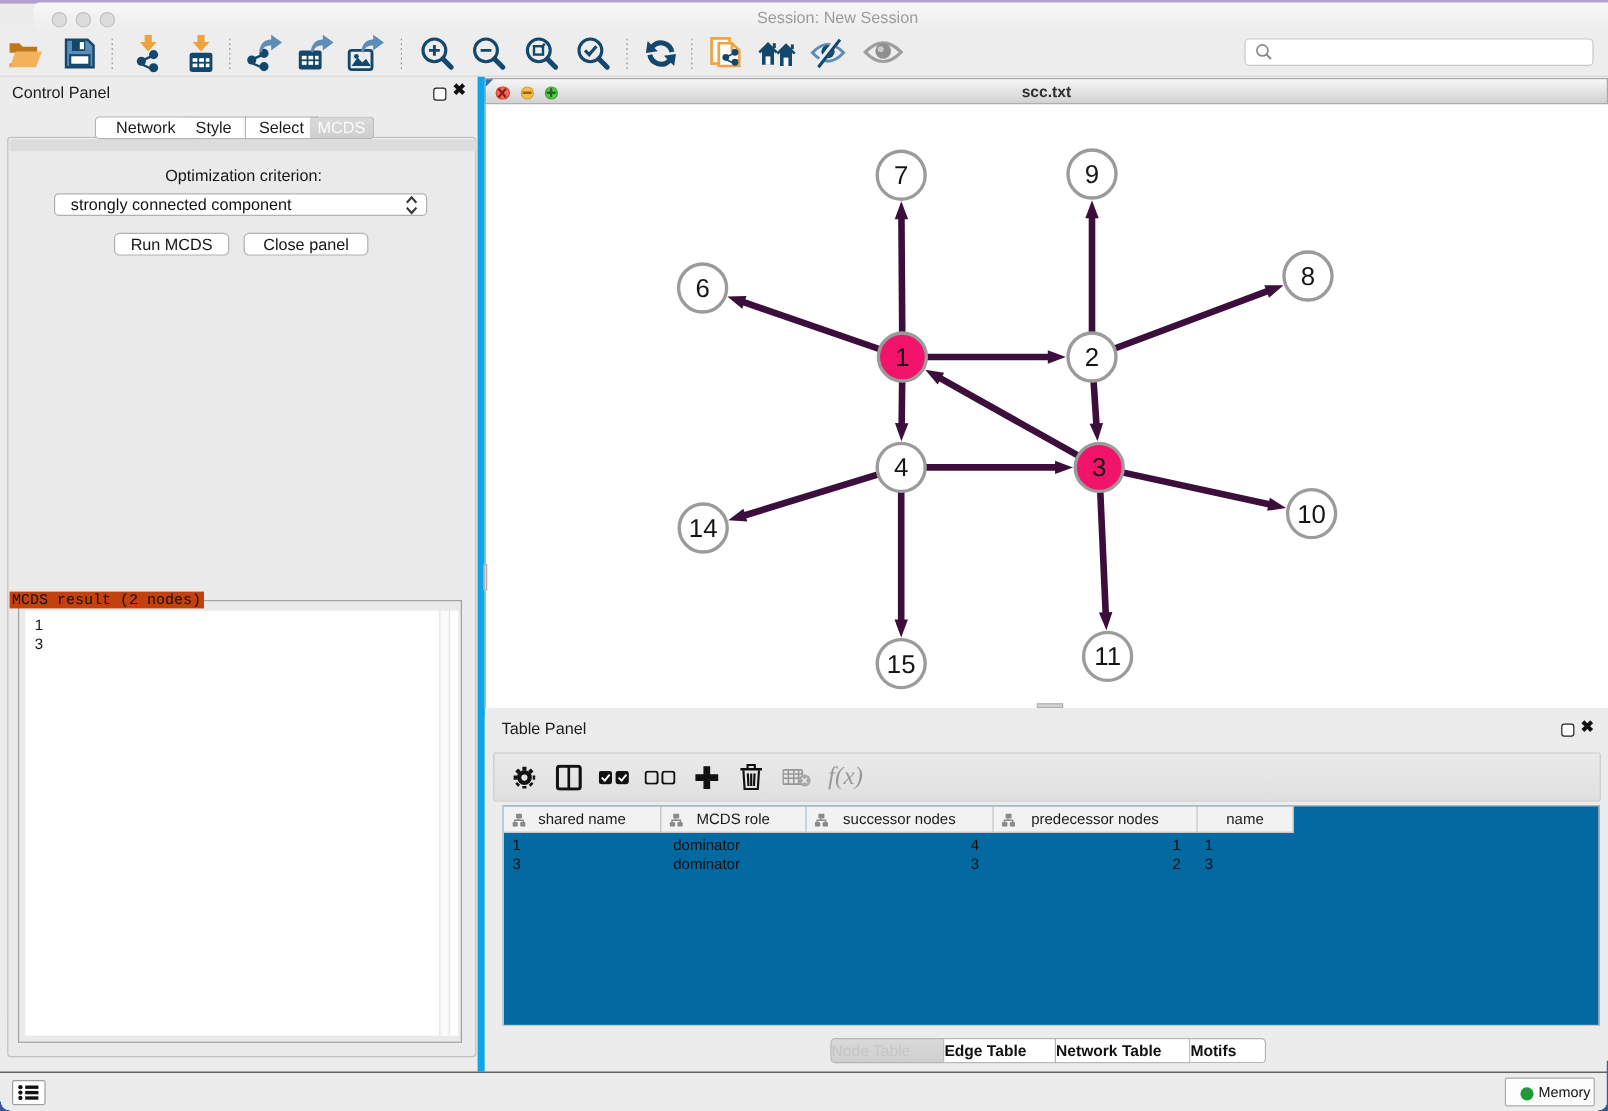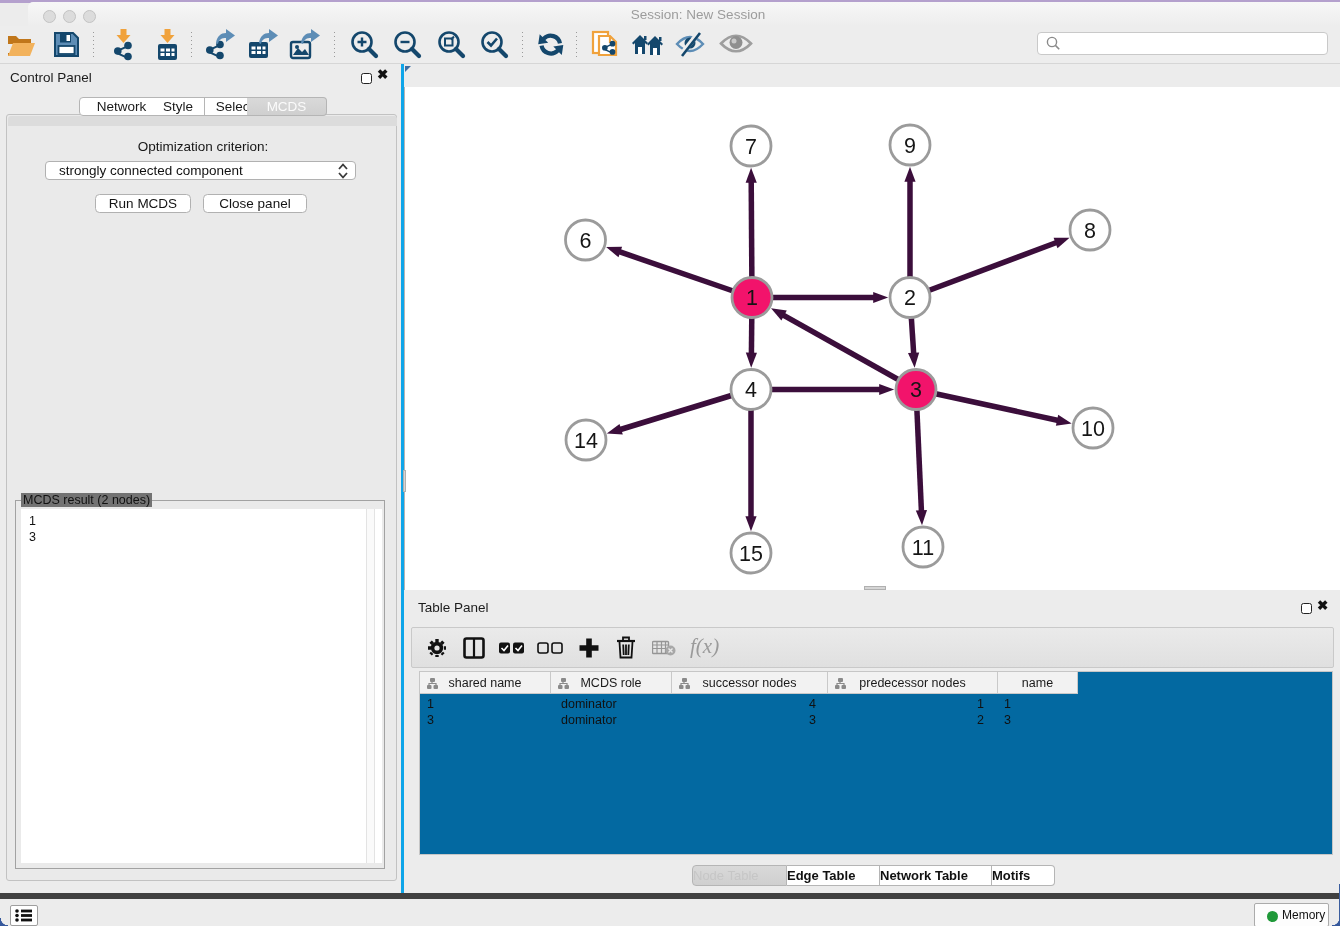--- a/index.html
+++ b/index.html
@@ -9,51 +9,51 @@
 
 #purpletop { left:0; top:0; width:1340px; height:3px; background:#b4a0cd; }
 #titlebar { left:0; top:2px; width:1340px; height:24px; background:linear-gradient(#f7f7f7,#ededed); border-radius:5px 5px 0 0;margin-left:28px; }
 .tcirc { position:absolute; top:7.5px; width:13px; height:13px; border-radius:50%; background:#dcdcdc; border:1px solid #c3c3c3; }
 #wintitle { position:absolute; top:5px; left:0; width:100%; text-align:center; font-size:13.5px; color:#9c9c9c; }
 #toolbar { left:0; top:26px; width:1340px; height:38px; background:#ededed; border-bottom:1px solid #d6d6d6; }
 .tbi { position:absolute; top:4px; }
 .tsep { position:absolute; top:6px; width:1px; height:26px; background-image:linear-gradient(#9a9a9a 33%, rgba(0,0,0,0) 0%); background-size:1px 4px; }
 #searchbox { position:absolute; left:1037px; top:5.5px; width:291px; height:23px; background:#fff; border:1px solid #c9c9c9; border-radius:4px; }
 
-#cpanel { left:0; top:64px; width:404px; height:829px; background:#ececec; border-right:3px solid #0ea5e9; }
+#cpanel { left:0; top:64px; width:404px; height:829px; background:#ececec; border-right:6px solid #0ea5e9; }
 #cpanel .hdr { position:absolute; left:10px; top:6px; font-size:13.5px; color:#1c1c1c; }
 .floaticon { position:absolute; width:11px; height:11px; border:1.6px solid #222; border-radius:2.5px; background:#fff; }
 .closex { position:absolute; font-size:13.5px; font-weight:bold; color:#111; }
 #tabpane { position:absolute; left:6px; top:50px; width:391px; height:767px; background:#eaeaea; border:1px solid #c2c2c2; border-radius:3px; }
 #tabstrip { position:absolute; left:1px; top:1px; width:389px; height:10px; background:#dcdcdc; border-radius:3px 3px 0 0; }
 .tab { position:absolute; top:-18px; height:19px; background:#fff; border:1px solid #b5b5b5; font-size:13.5px; color:#1a1a1a; text-align:center; line-height:18px; }
 #tab-mcds { background:linear-gradient(#d9d9d9,#cfcfcf); color:#fbfbfb; border-radius:0 4px 4px 0; }
 #optlabel { position:absolute; left:0; top:24px; width:392px; text-align:center; font-size:13.5px; color:#161616; }
 #combo { position:absolute; left:38px; top:46px; width:311px; height:19px; background:#fff; border:1px solid #b1b1b1; border-radius:4px; font-size:13.5px; color:#111; line-height:17px; padding-left:13px; }
 .btn { position:absolute; top:79px; height:19px; background:#fff; border:1px solid #b1b1b1; border-radius:4.5px; font-size:13.5px; color:#141414; text-align:center; line-height:17px; }
 #fieldset { position:absolute; left:8px; top:385px; width:370px; height:369px; border:1px solid #a2a2a2; }
-#fieldlegend { position:absolute; left:14px; top:378px; background:#737373; padding:0 2px; font-size:12.5px; color:#111; }
+#fieldlegend { position:absolute; left:1px; top:378px; background:#c2410c; padding:0 2px; font-size:12.5px; color:#111;font-family:Liberation Mono, monospace; }
 #mcdsbox { position:absolute; left:5px; top:8px; width:361px; height:354px; background:#fff; font-size:12.5px; color:#111; }
 #mcdsbox .sb { position:absolute; right:7px; top:0; width:9px; height:100%; background:#fafafa; border-left:1px solid #e3e3e3; border-right:1px solid #e3e3e3; }
 
 #netwin { left:404px; top:65px; width:936px; height:525px; }
 #nettitle { position:absolute; left:0; top:0; width:936px; height:22px; background:linear-gradient(#f6f6f6,#d2d2d2); border:1px solid #a8a8a8; border-bottom:1px solid #9f9f9f; }
 .tl { position:absolute; top:5.5px; width:11.5px; height:11.5px; border-radius:50%; }
 #netcanvas { position:absolute; left:0; top:22px; width:936px; height:503px; background:#fff; border-left:1px solid #b5b5b5; }
 #nettext { position:absolute; top:3px; left:0; width:100%; text-align:center; font-size:13px; font-weight:bold; color:#2e2e2e; }
 
 #tpanel { left:404px; top:598px; width:936px; height:295px; background:#ececec; }
 #tpanel .hdr { position:absolute; left:14px; top:2px; font-size:13.5px; color:#1c1c1c; }
 #ttoolbar { position:absolute; left:7px; top:29px; width:923px; height:41px; background:linear-gradient(#eaeaea,#e0e0e0); border:1px solid #c9c9c9; border-radius:2px; }
 #ttable { position:absolute; left:15px; top:73px; width:914px; height:184px; background:#0369a1; border:1px solid #c6c6c6; }
 .th { position:absolute; top:0; height:22px; background:#f2f2f2; border-right:1px solid #c9c9c9; border-bottom:1px solid #c9c9c9; font-size:12.5px; color:#1a1a1a; text-align:center; line-height:22px; }
 .td { position:absolute; font-size:12.5px; color:#111; height:16px; line-height:16px; }
 .btab { position:absolute; top:267px; height:21px; background:#fff; border:1px solid #b5b5b5; font-size:13px; color:#111; text-align:left; line-height:19px; }
 
-#statusbar { left:0; top:893px; width:1340px; height:17px; background:#ececec; border-top:6px solid #404040; }
+#statusbar { left:0; top:893px; width:1340px; height:17px; background:#ececec; border-top:1px solid #404040; }
 #listbtn { position:absolute; left:10px; top:6px; width:28px; height:21px; background:#fff; border:1px solid #9e9e9e; border-radius:2px; }
 #membtn { position:absolute; left:1254px; top:4px; width:75px; height:24px; background:#fdfdfd; border:1px solid #ababab; border-radius:2px; font-size:12px; color:#111; line-height:22px; padding-left:27px; }
 #memdot { position:absolute; left:12px; top:6.5px; width:11px; height:11px; border-radius:50%; background:#1f9939; }
 </style>
 </head>
 <body>
 <div class="abs" id="purpletop"></div>
 <div class="abs" id="titlebar">
   <div class="tcirc" style="left:15px;"></div>
   <div class="tcirc" style="left:35px;"></div>
@@ -197,39 +197,55 @@
   </div>
 <div class="abs" id="cpanel">
   <div class="hdr">Control Panel</div>
   <div class="floaticon" style="left:361px; top:9px;"></div>
   <div class="closex" style="left:377px; top:2px;">✖</div>
   <div id="tabpane">
     <div id="tabstrip"></div>
     <div class="tab" style="left:72px; width:85px; border-radius:4px 0 0 4px;">Network</div>
     <div class="tab" style="left:145px; width:53px; border-left:none;">Style</div>
     <div class="tab" style="left:198px; width:60px; border-left:none;">Select</div>
-    <div class="tab" id="tab-mcds" style="left:240px; width:80px; border-left:none;">MCDS</div>
+    <div class="tab" id="tab-mcds" style="left:251px; width:54px; border-left:none;">MCDS</div>
     <div id="combo">strongly connected component<svg width="12" height="16" viewBox="0 0 12 16" style="position:absolute;right:6px;top:1px;">
           <path d="M2 6 L6 1.5 L10 6" fill="none" stroke="#3a3a3a" stroke-width="1.8"></path>
           <path d="M2 10 L6 14.5 L10 10" fill="none" stroke="#3a3a3a" stroke-width="1.8"></path>
         </svg></div>
     <div id="optlabel">Optimization criterion:</div>
     <div class="btn" style="left:88px; width:96px;">Run MCDS</div>
     <div class="btn" style="left:196px; width:104px;">Close panel</div>
     <div id="fieldset">
       <div id="mcdsbox">
         <div style="position:absolute; left:8px; top:4px; line-height:16px;">1<br>3</div>
         <div class="sb"></div>
       </div>
     </div>
     <div id="fieldlegend">MCDS result (2 nodes)</div>
   </div>
 </div>
 <div class="abs" id="netwin">
   <div style="position:absolute;left:1px;top:1px;width:0;height:0;border-top:6px solid #3a6ea5;border-right:6px solid transparent;z-index:5;"></div>
+  <div id="nettitle">
+    <div class="tl" style="left:8px; background:#ee6a5e; border:1px solid #d3473a;"></div>
+    <div class="tl" style="left:28.5px; background:#f5bf4f; border:1px solid #dda225;"></div>
+    <div class="tl" style="left:48.5px; background:#61c454; border:1px solid #3ca433;"></div>
+    <svg width="70" height="22" viewBox="0 0 70 22" style="position:absolute;left:0;top:0;">
+        <g stroke="#8c1d10" stroke-width="1.8">
+          <path d="M10.5 8 l6 7 M16.5 8 l-6 7"></path>
+        </g>
+        <line x1="30.5" y1="11.3" x2="38" y2="11.3" stroke="#99660e" stroke-width="2"></line>
+        <g stroke="#1a6b12" stroke-width="2">
+          <line x1="50.5" y1="11.3" x2="58" y2="11.3"></line>
+          <line x1="54.2" y1="7.5" x2="54.2" y2="15"></line>
+        </g>
+      </svg>
+    <div id="nettext">scc.txt</div>
+  </div>
   <div id="netcanvas">
       <svg width="936" height="503" viewBox="0 0 936 503" style="position:absolute;left:0;top:0;">
         <g stroke="#3B0E3B" stroke-width="5.5">
           <line x1="347.0" y1="210.5" x2="346.2" y2="93.3"></line>
           <line x1="347.0" y1="210.5" x2="212.9" y2="164.2"></line>
           <line x1="347.0" y1="210.5" x2="470.7" y2="210.5"></line>
           <line x1="347.0" y1="210.5" x2="346.4" y2="268.2"></line>
           <line x1="505.0" y1="210.5" x2="505.0" y2="92.3"></line>
           <line x1="505.0" y1="210.5" x2="652.9" y2="155.0"></line>
           <line x1="505.0" y1="210.5" x2="508.8" y2="268.3"></line>

